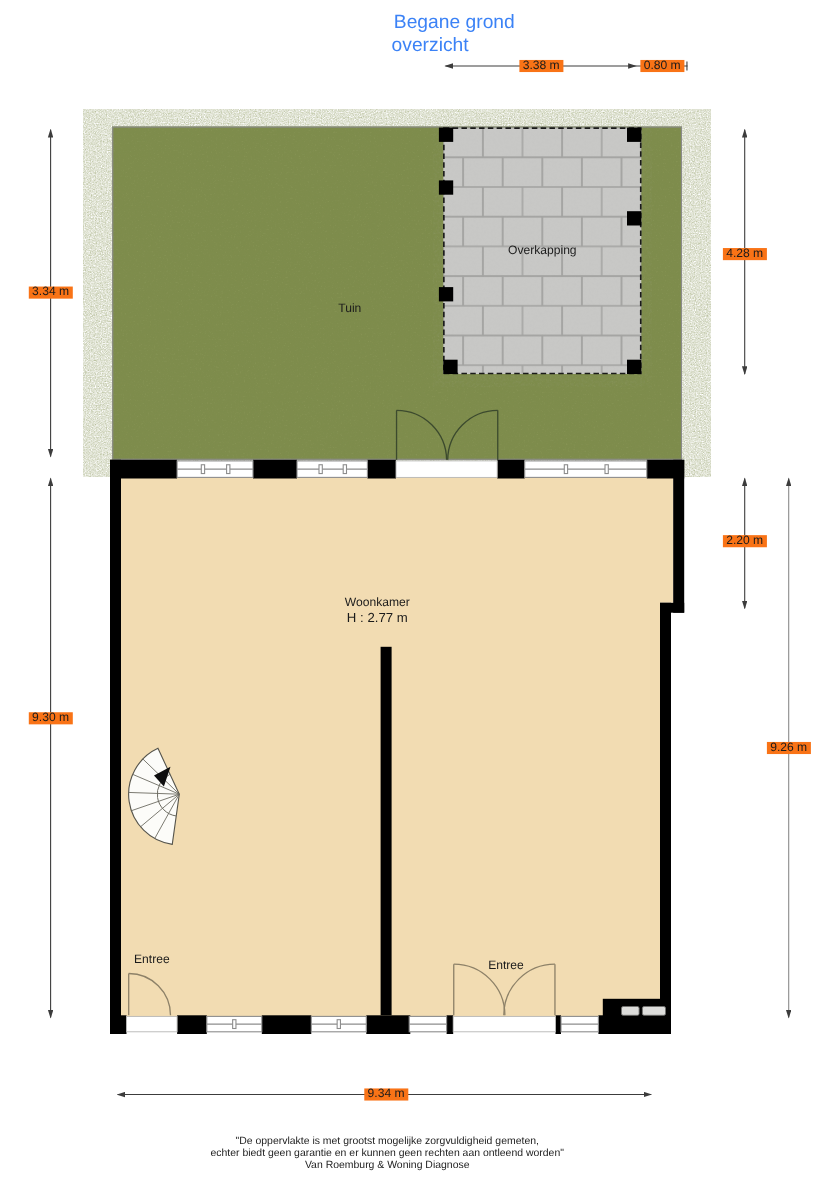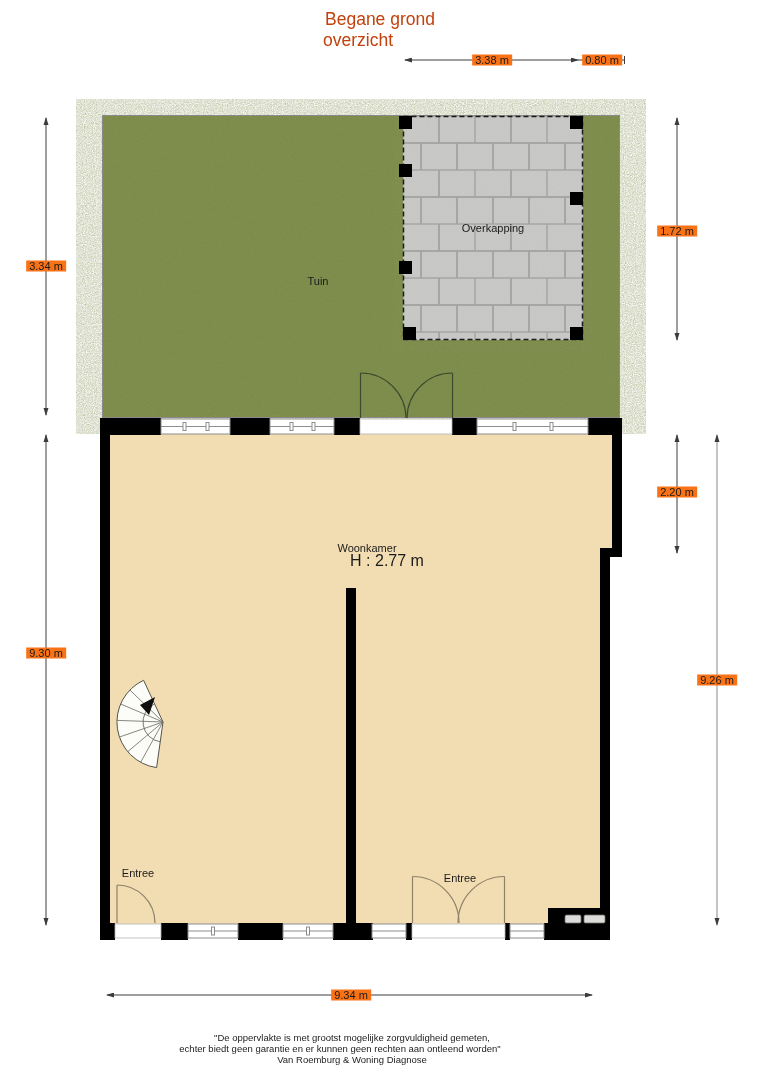--- a/index.html
+++ b/index.html
@@ -3,23 +3,23 @@
 <meta charset="utf-8">
 <style>
   html,body{margin:0;padding:0;background:#ffffff;}
   .canvas{
     position:relative;width:764px;height:1080px;background:#ffffff;
     font-family:"Liberation Sans",sans-serif;color:#1b1b1b;overflow:hidden;
   }
   svg{position:absolute;left:0;top:0;}
   .lbl{position:absolute;transform:translate(-50%,-50%);white-space:nowrap;
        font-size:11px;color:#1b1b1b;line-height:1;}
-  .title-line{font-size:17.5px;color:#c2410c;}
+  .title-line{font-size:17.5px;color:#3b82f6;margin-left:33px;}
   .room-lbl{font-size:11px;}
-  .sub-lbl{font-size:16px;margin-left:44px;}
+  .sub-lbl{font-size:12px;}
   .dim-lbl{font-size:11px;background:#f97316;padding:0 3px;}
   .footer-line{font-size:9.5px;color:#222;}
   .dim{stroke:var(--dimension-line,#3c3c3c);stroke-width:1;}
   .dim-light{stroke:#8a8a8a;stroke-width:1;}
   .wall{fill:var(--wall,#000);}
   .win-frame{fill:#ffffff;stroke:#8d8d8d;stroke-width:1;}
   .win-line{stroke:#8d8d8d;stroke-width:1;}
   .opening{fill:#ffffff;stroke:#b5b5b3;stroke-width:0.8;}
   .door-garden{stroke:#3c4a2e;stroke-width:1.2;fill:none;}
   .door-inner{stroke:#8d8168;stroke-width:1.2;fill:none;}
@@ -207,31 +207,31 @@
       <line class="dim-light" x1="717" y1="435" x2="717" y2="925" marker-start="url(#as)" marker-end="url(#ae)"></line>
       <line class="dim" x1="107" y1="995" x2="592" y2="995" marker-start="url(#as)" marker-end="url(#ae)"></line>
     </g>
   </svg>
 
   <div class="lbl title-line" style="left:380px;top:20px;">Begane grond</div>
   <div class="lbl title-line" style="left:358px;top:41px;text-align:center;">overzicht</div>
 
   <div class="lbl room-lbl" style="left:318px;top:281px;">Tuin</div>
   <div class="lbl room-lbl" style="left:493px;top:228px;">Overkapping</div>
-  <div class="lbl room-lbl" style="left:343px;top:548px;margin-left:24px;">Woonkamer</div>
+  <div class="lbl room-lbl" style="left:343px;top:548px;">Woonkamer</div>
   <div class="lbl sub-lbl" style="left:343px;top:561px;">H : 2.77 m</div>
   <div class="lbl room-lbl" style="left:138px;top:873px;">Entree</div>
   <div class="lbl room-lbl" style="left:460px;top:878px;">Entree</div>
 
   <div class="lbl dim-lbl" style="left:492px;top:60px;">3.38 m</div>
   <div class="lbl dim-lbl" style="left:602px;top:60px;">0.80 m</div>
   <div class="lbl dim-lbl" style="left:46px;top:266px;">3.34 m</div>
-  <div class="lbl dim-lbl" style="left:677px;top:231px;">1.72 m</div>
+  <div class="lbl dim-lbl" style="left:677px;top:231px;">4.28 m</div>
   <div class="lbl dim-lbl" style="left:677px;top:492px;">2.20 m</div>
   <div class="lbl dim-lbl" style="left:46px;top:653px;">9.30 m</div>
   <div class="lbl dim-lbl" style="left:717px;top:680px;">9.26 m</div>
   <div class="lbl dim-lbl" style="left:351px;top:995px;">9.34 m</div>
 
   <div class="lbl footer-line" style="left:352px;top:1038px;">"De oppervlakte is met grootst mogelijke zorgvuldigheid gemeten,</div>
-  <div class="lbl footer-line" style="left:340px;top:1049px;text-align:center;">echter biedt geen garantie en er kunnen geen rechten aan ontleend worden"</div>
+  <div class="lbl footer-line" style="left:352px;top:1049px;text-align:center;">echter biedt geen garantie en er kunnen geen rechten aan ontleend worden"</div>
   <div class="lbl footer-line" style="left:352px;top:1060px;">Van Roemburg &amp; Woning Diagnose</div>
 
 </div>
 
 </body></html>

